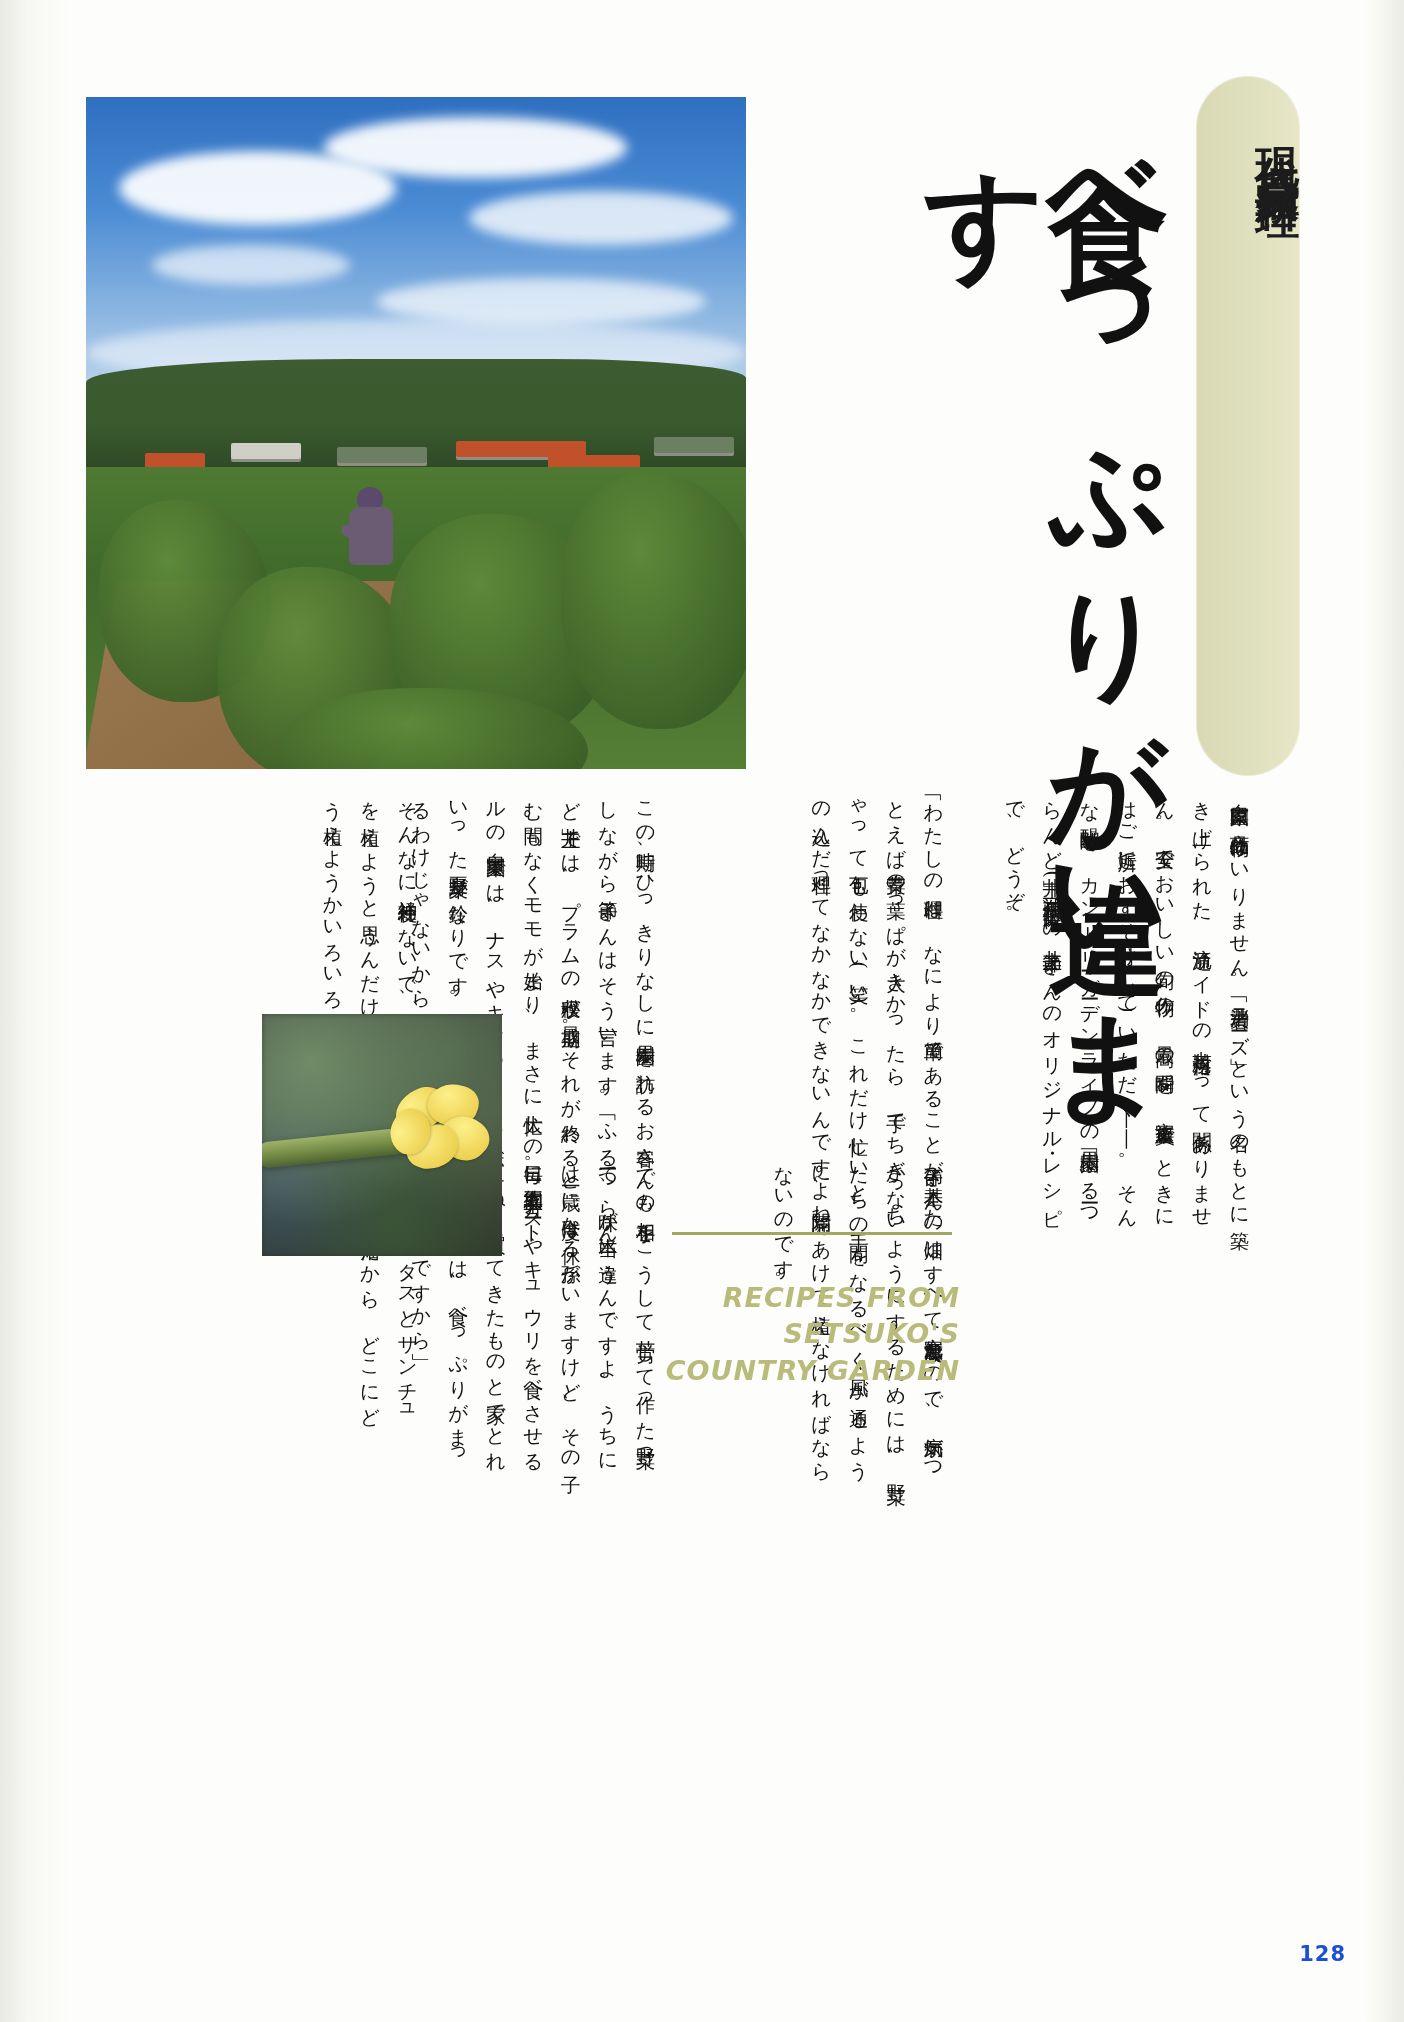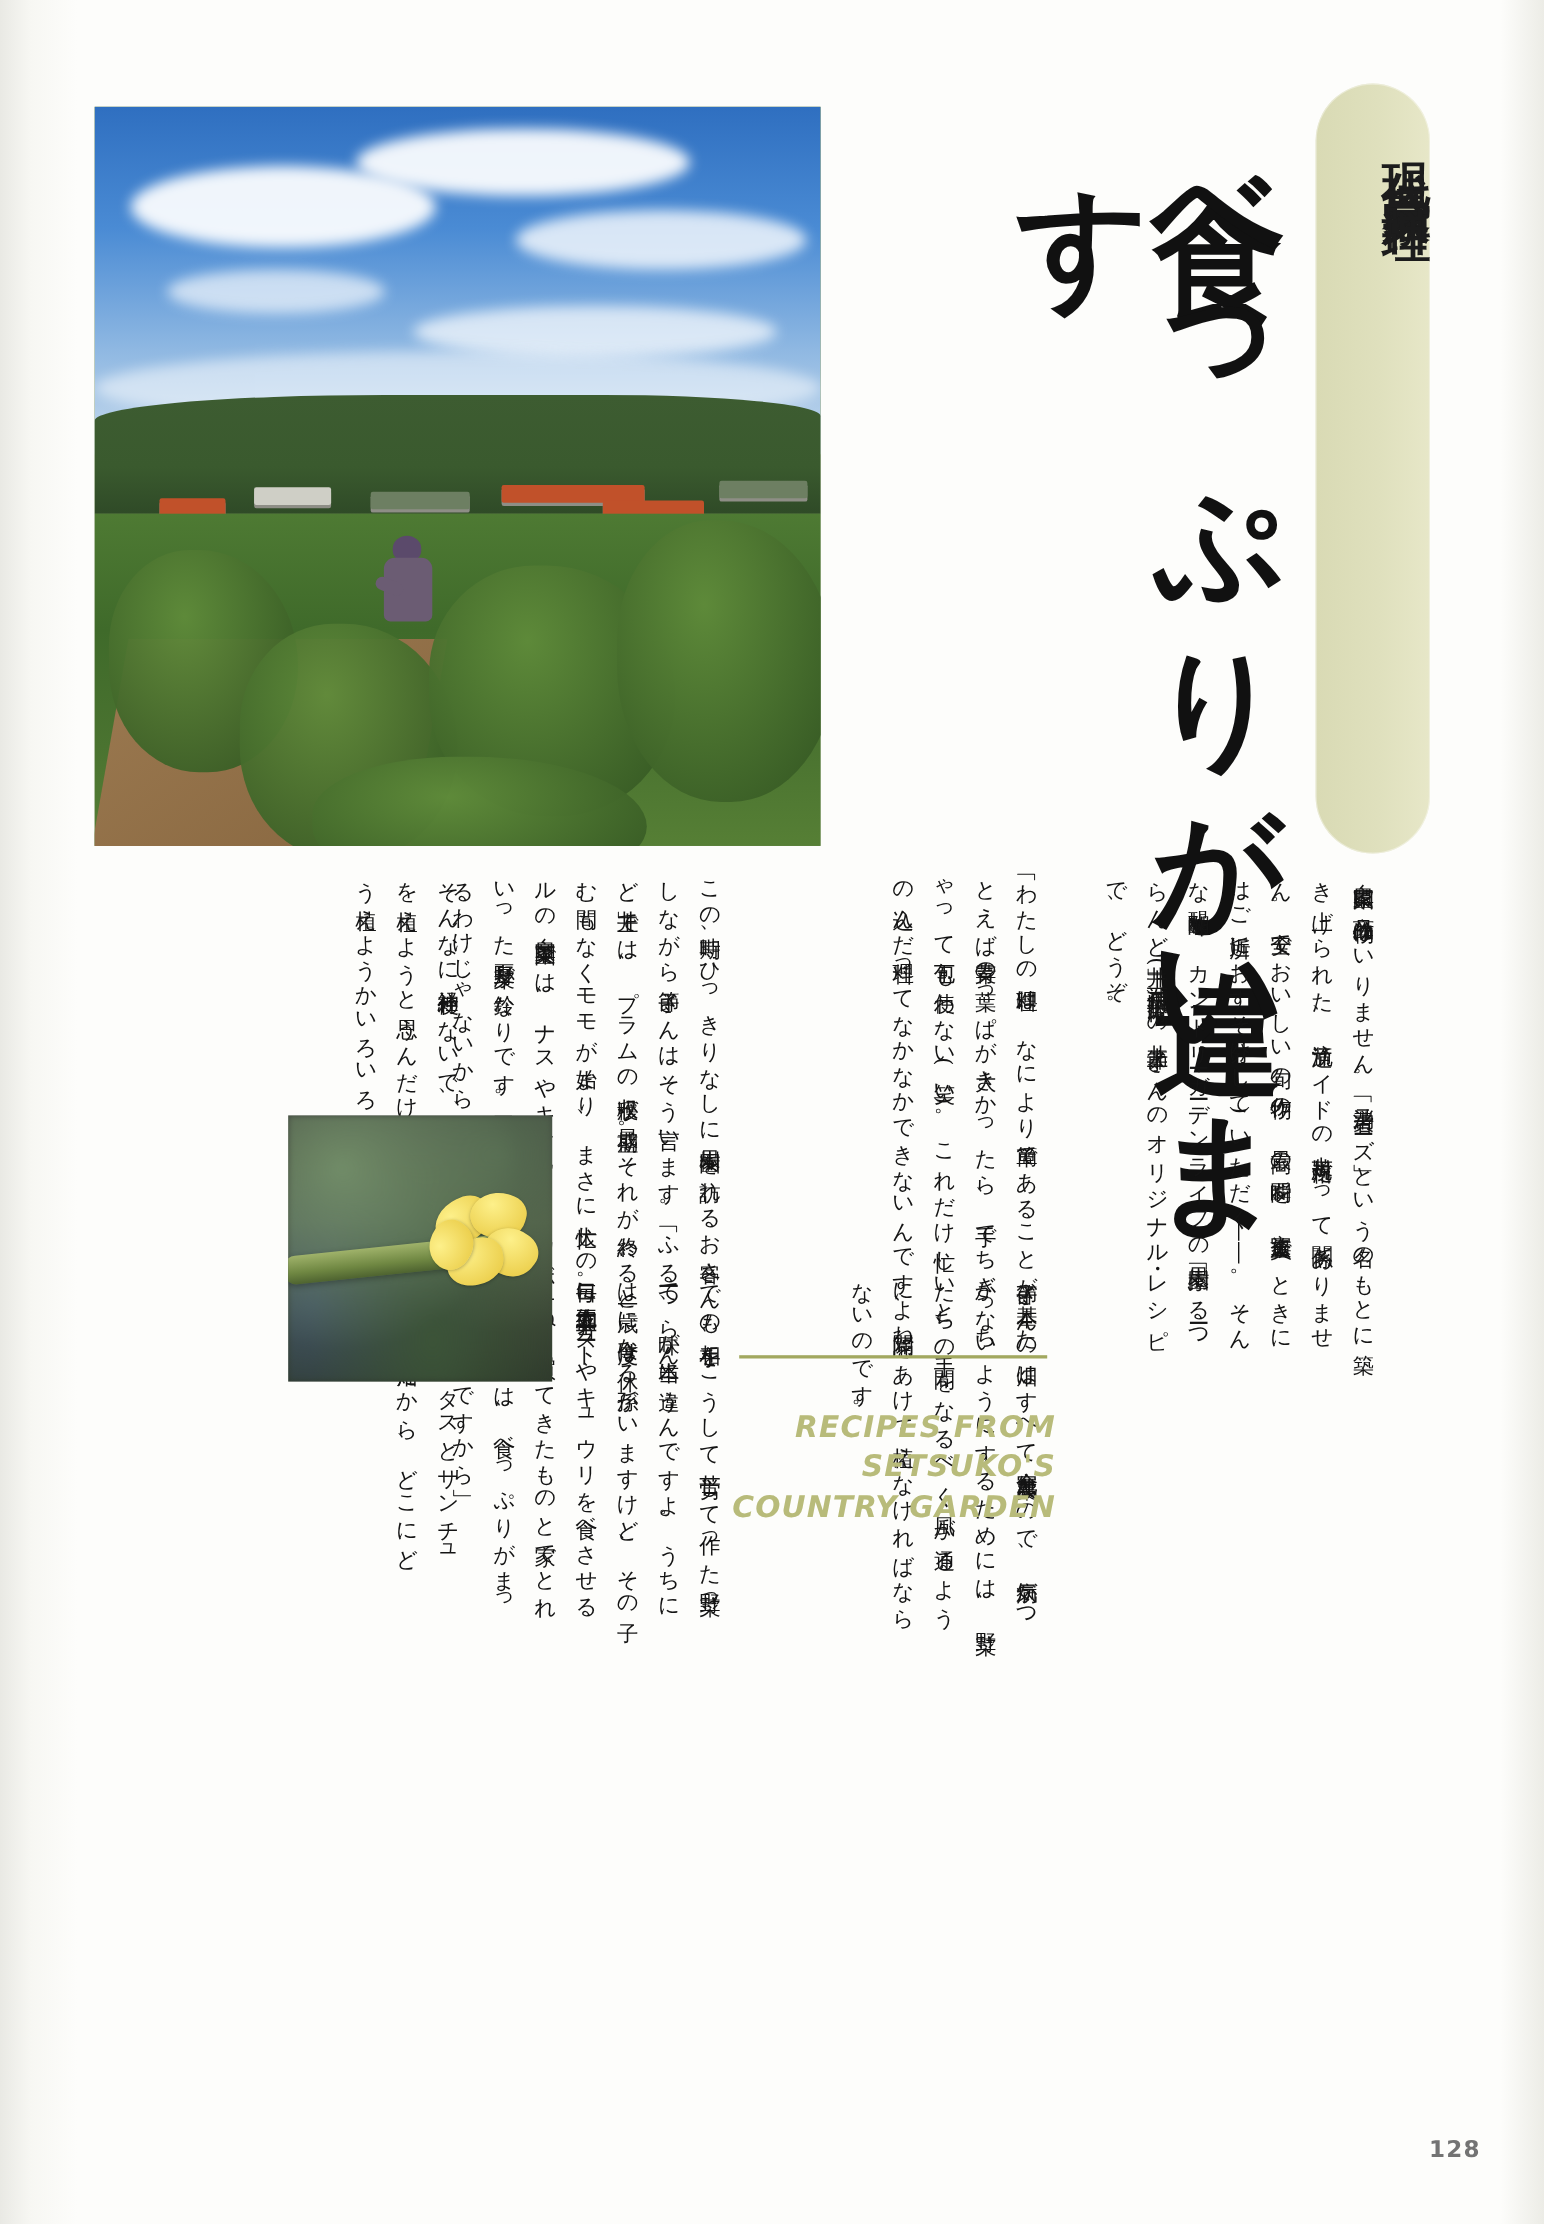--- a/index.html
+++ b/index.html
@@ -257,21 +257,21 @@
     text-align: right;
   }
 
   .folio {
     position: absolute;
     right: 58px;
     bottom: 56px;
     font-family: "DejaVu Sans", sans-serif;
     font-size: 21px;
     font-weight: 700;
-    color: #737373;
+    color: #1d4ed8;
     letter-spacing: 1px;
   }
 </style>
 </head>
 <body>
 
 <div id="page">
 
   <div class="kicker-pill">
     <div class="kicker-text">現代農家料理</div>

